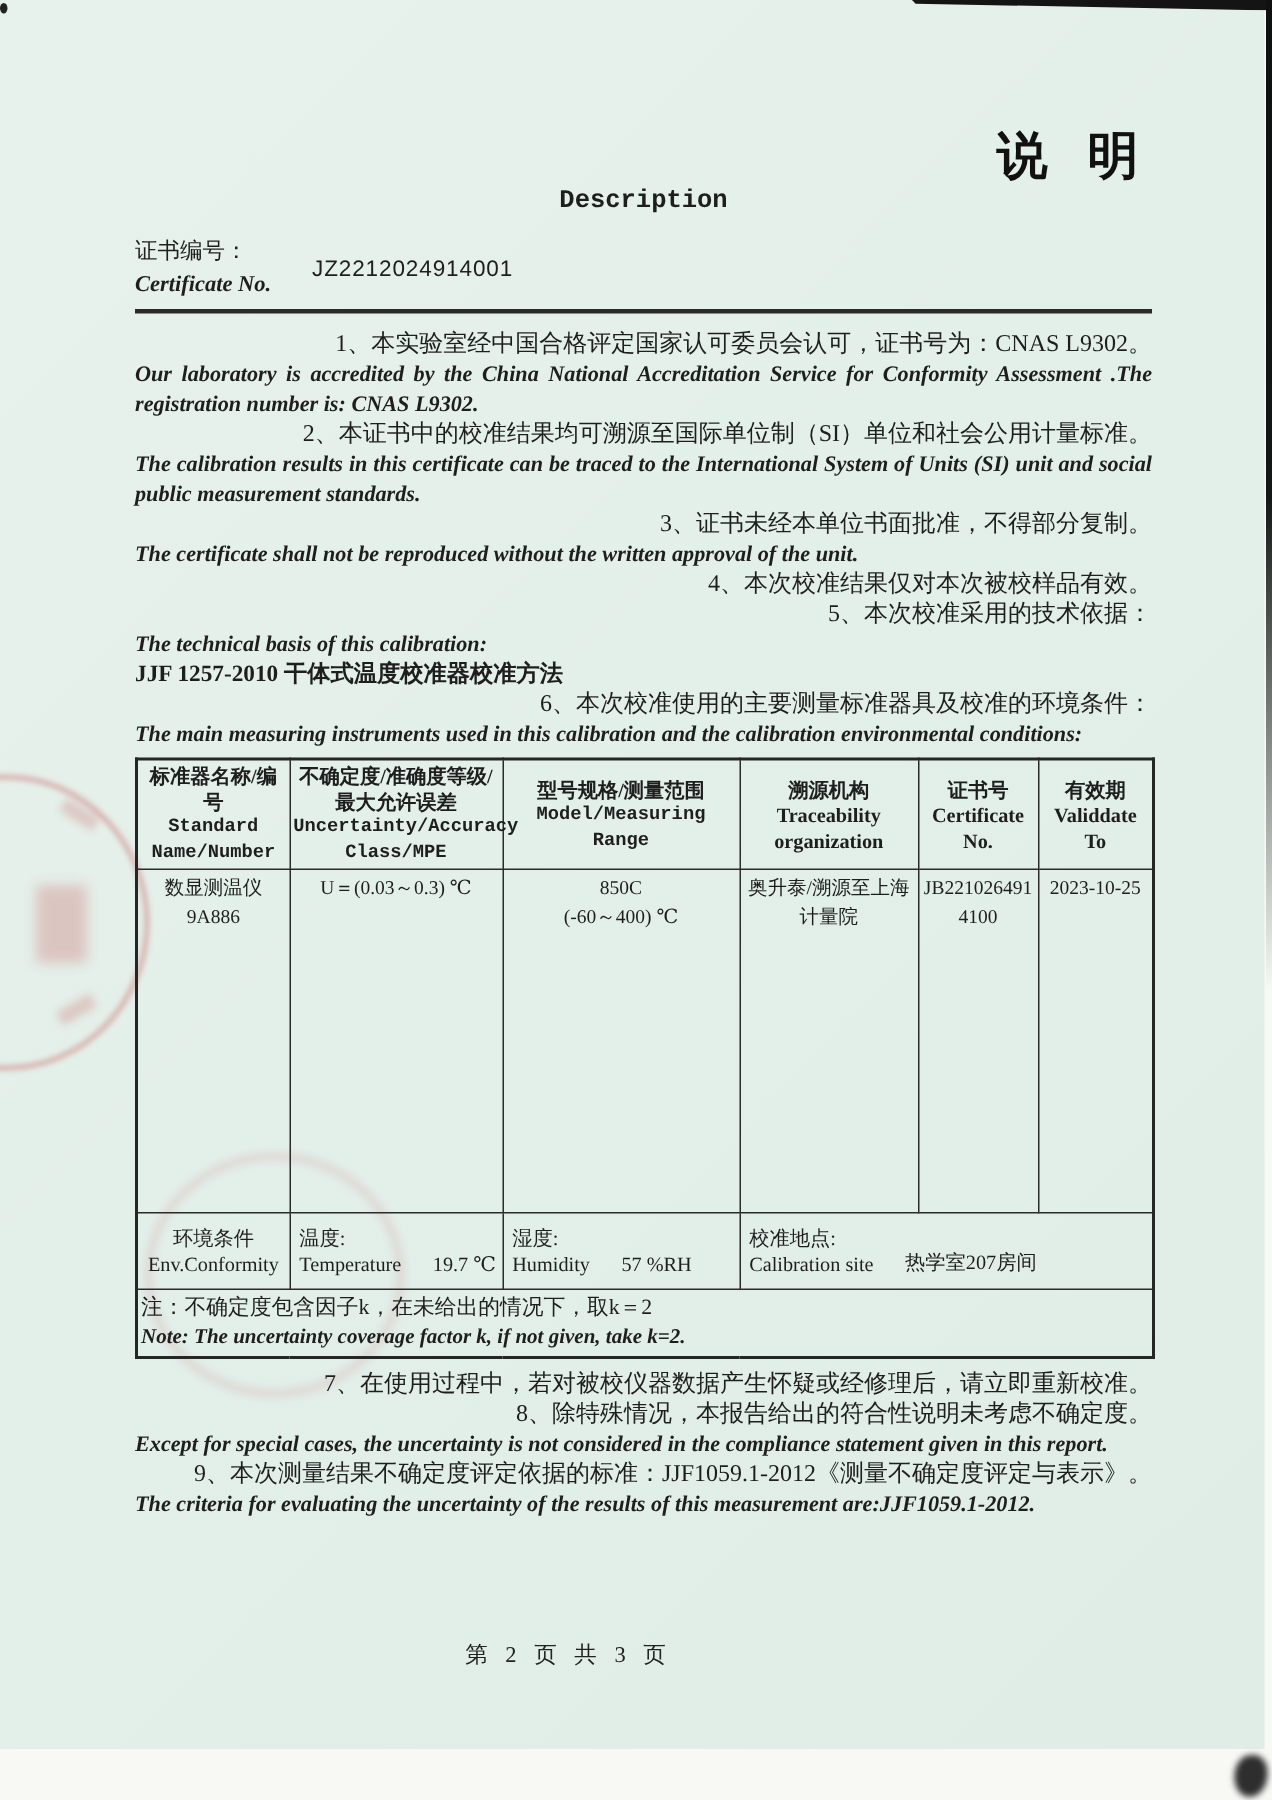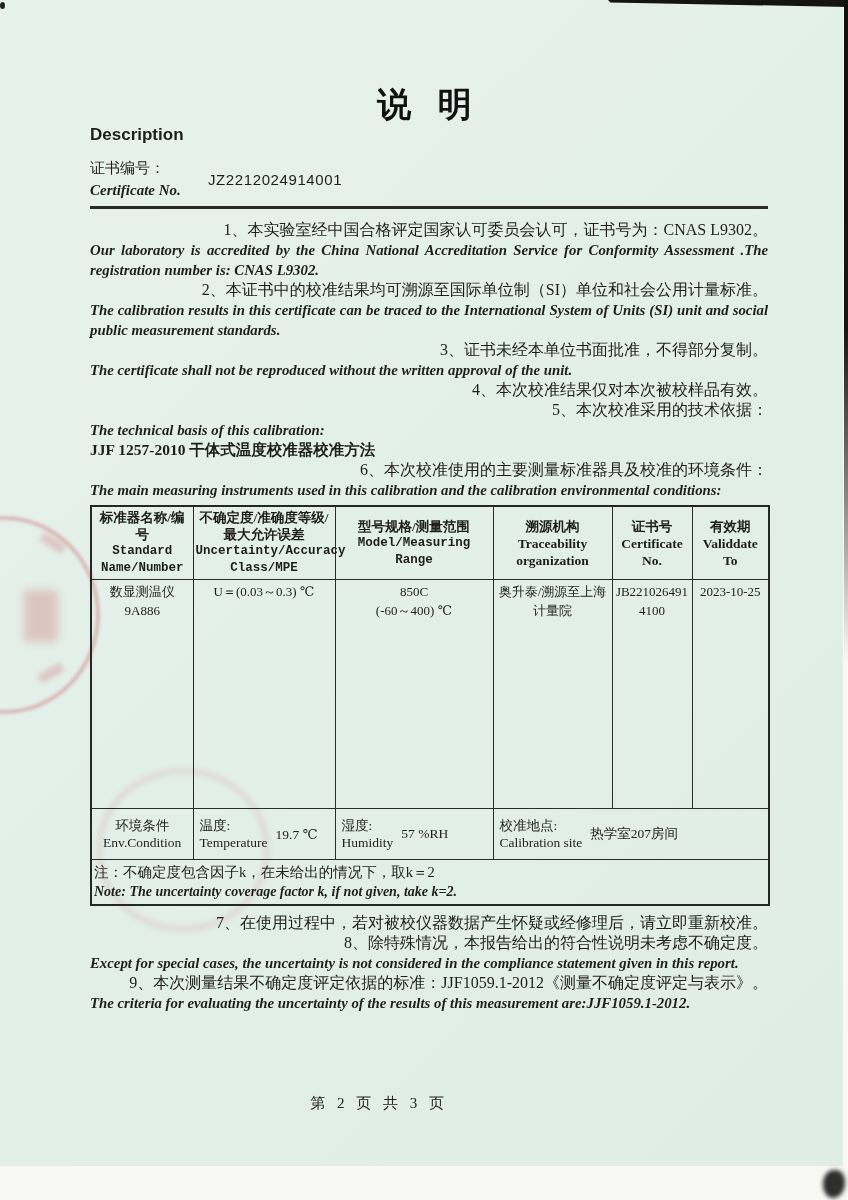--- a/index.html
+++ b/index.html
@@ -31,24 +31,24 @@
   .stamp-left .stamp-mark1 { position:absolute; left:128px; top:18px; width:26px; height:10px;
     background:rgba(198,90,90,.35); transform:rotate(32deg); filter:blur(2px); }
   .stamp-left .stamp-mark2 { position:absolute; left:126px; top:148px; width:26px; height:10px;
     background:rgba(198,90,90,.35); transform:rotate(-30deg); filter:blur(2px); }
   .stamp-note { position:absolute; left:96px; top:768px; width:162px; height:152px;
     border:6px solid rgba(200,90,90,.13); border-radius:50%; filter:blur(2.5px);
     pointer-events:none; }
 
   .content { position:absolute; left:90px; top:86px; width:678px; }
 
-  .title-zh { text-align:center; font-size:34px; font-weight:bold; letter-spacing:9px;
+  .title-zh { text-align:right; font-size:34px; font-weight:bold; letter-spacing:9px;
     color:#111; line-height:38px; }
-  .title-en { font-size:17px; font-weight:bold; line-height:20px;
-    font-family:Liberation Sans, sans-serif; margin-top:1px; }
+  .title-en { text-align:center; font-size:17px; font-weight:bold; line-height:20px;
+    font-family:Liberation Mono, monospace; margin-top:1px; }
 
   .cert-block { position:relative; margin-top:12px; height:48px; }
   .cert-label-zh { font-size:15px; line-height:22px; }
   .cert-label-en { font-size:15px; font-weight:bold; font-style:italic; line-height:22px; }
   .cert-number { position:absolute; left:118px; top:14px; font-size:15px; letter-spacing:.6px;
     font-family:"Liberation Sans","DejaVu Sans",sans-serif; }
 
   .rule { border:none; border-top:3px solid #2a2a2a; margin:1px 0 0 0; }
 
   .items { margin-top:11px; }
@@ -62,21 +62,21 @@
   table.std th, table.std td { border:1.6px solid #2b2b2b; padding:2px 2px; }
   th.hdr { font-size:13.5px; font-weight:bold; text-align:center; line-height:17px;
     vertical-align:middle; height:62px; }
   .hdr-zh { white-space:pre-line; }
   .hdr-en { white-space:pre-line; }
   .hdr-en.mono { font-family:"Liberation Mono","DejaVu Sans Mono",monospace; font-size:12.5px; }
   td.data { height:224px; vertical-align:top; text-align:center; font-size:13px;
     line-height:19px; padding-top:6px; white-space:pre-line; word-wrap:break-word; }
   td.env-cell { height:46px; vertical-align:middle; font-size:13.5px; }
   .env-label { text-align:center; line-height:17px; }
-  .env-pair { display:flex; align-items:center; justify-content:flex-start; gap:8px; padding:0 4px; }
+  .env-pair { display:flex; align-items:flex-end; justify-content:flex-start; gap:21px; padding:0 4px; }
   .env-pair .lbls { line-height:17px; }
   .env-pair .val { white-space:nowrap; }
   td.note-cell { padding:5px 8px 7px 8px; }
   .note-zh { font-size:14.5px; line-height:20px; }
   .note-en { font-size:14px; line-height:20px; font-weight:bold; font-style:italic; }
 
   .items-after { margin-top:7px; }
 
   .footer { position:absolute; left:0; top:1094px; width:758px; text-align:center;
     font-size:15px; letter-spacing:4px; color:#222; }
@@ -181,21 +181,21 @@
       <td class="data">850C
 (-60～400) ℃</td>
       <td class="data">奥升泰/溯源至上海计量院</td>
       <td class="data">JB2210264914100</td>
       <td class="data">2023-10-25</td>
     </tr>
     <tr>
       <td class="env-cell">
         <div class="env-label">
           <div>环境条件</div>
-          <div>Env.Condition</div>
+          <div>Env.Conformity</div>
         </div>
       </td>
       <td class="env-cell">
         <div class="env-pair">
           <div class="lbls">
             <div>温度:</div>
             <div>Temperature</div>
           </div>
           <div class="val">19.7 ℃</div>
         </div>

